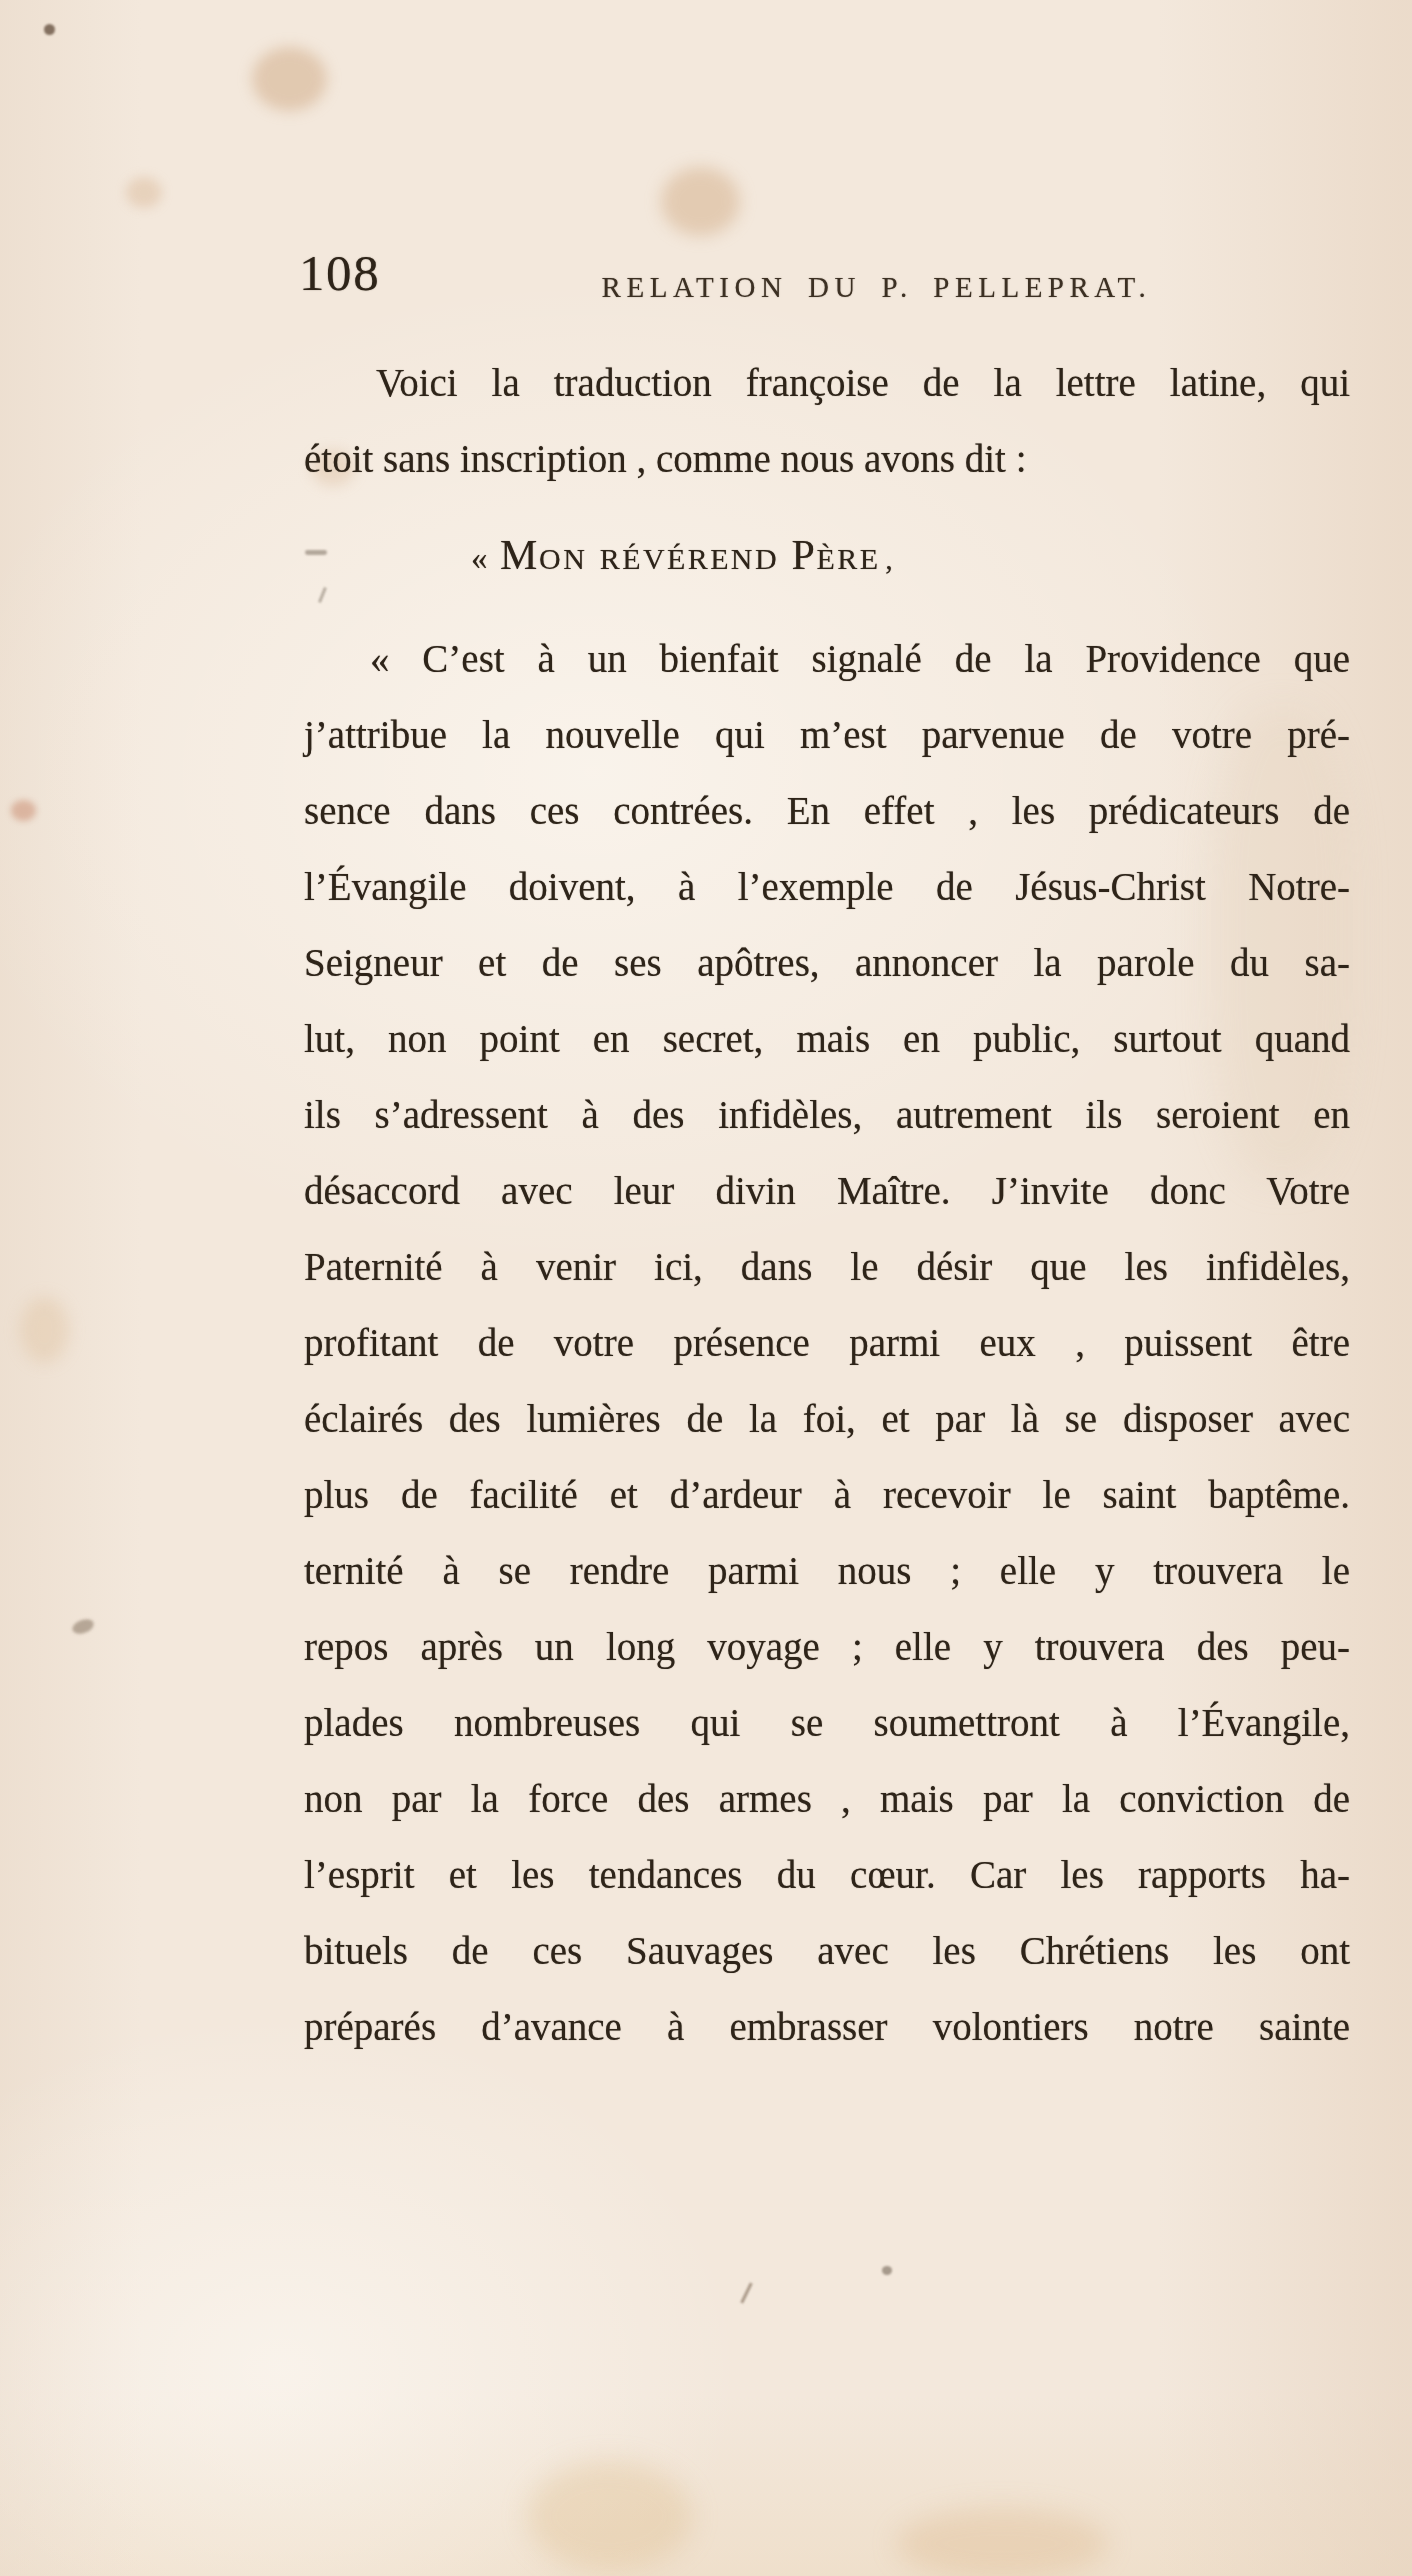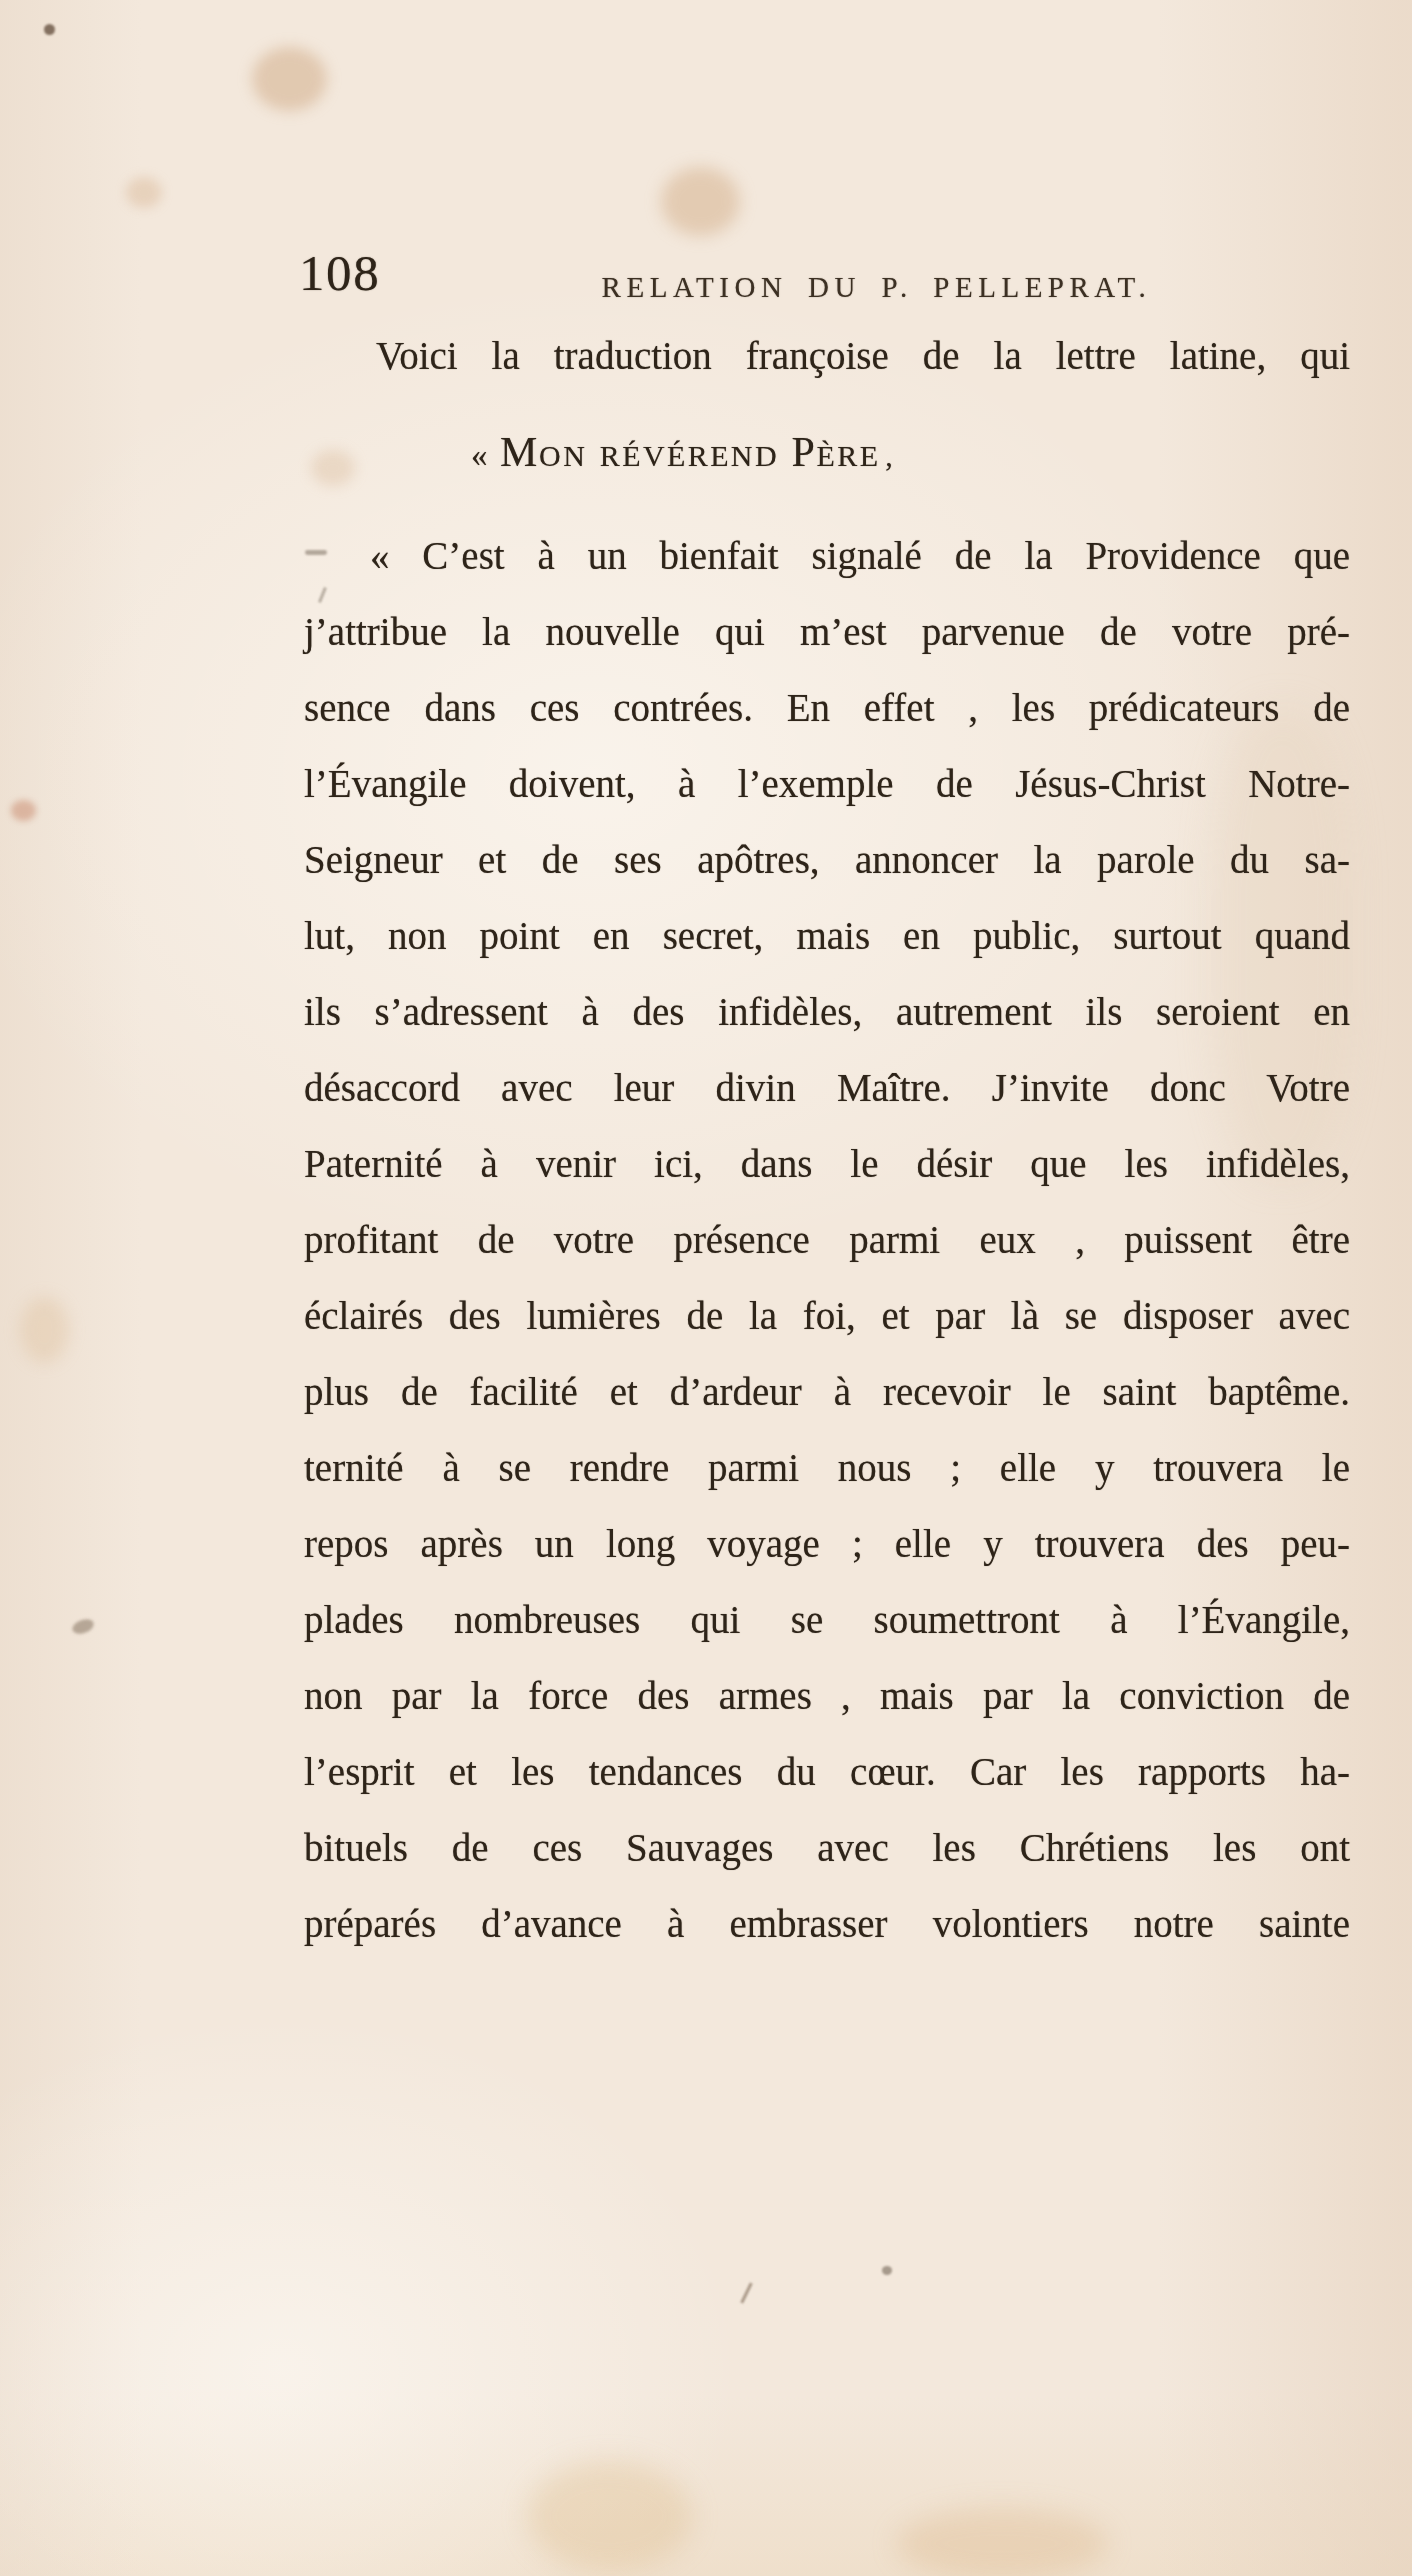--- a/index.html
+++ b/index.html
@@ -31,21 +31,21 @@
     color:var(--ink);text-shadow:0 0 1.2px rgba(46,36,25,0.6);
   }
   .running{
     position:absolute;left:503px;top:18px;width:747px;text-align:center;
     font-size:29px;line-height:38px;letter-spacing:5.5px;word-spacing:7.9px;
     color:#3c3023;text-shadow:0 0 1.2px rgba(60,48,35,0.55);
   }
 
   
   .textblock{
-    position:absolute;left:304px;top:318px;width:1046px;
+    position:absolute;left:304px;top:345px;width:1046px;
     text-shadow:0 0 1px rgba(46,36,25,0.55);
   }
   .line{
     font-size:39px;line-height:76px;
     text-align:justify;text-align-last:justify;
     white-space:normal;
   }
   .line.natural{text-align:left;text-align-last:left;}
   .line.indent{text-indent:72px;}
   .line.indent2{text-indent:66px;}
@@ -80,20 +80,21 @@
 <div class="spot" style="left:1211px;top:708px;width:142px;height:472px;background:rgba(222,198,172,.18);filter:blur(17.3px);border-radius:40%;"></div>
 
 <div class="hdr">
   <span class="pagenum">108</span>
   <span class="running">RELATION DU P. PELLEPRAT.</span>
 </div>
 
 <div class="textblock">
 
   <div class="line indent">Voici la traduction françoise de la lettre latine, qui</div>
+  <div class="line natural">étoit sans inscription , comme nous avons dit :</div>
 
   <div class="salutation">
     <span class="guil">«</span><span class="cap">M</span><span class="sc">ON</span><span class="gap"></span><span class="sc">RÉVÉREND</span><span class="gap"></span><span class="cap">P</span><span class="sc">ÈRE</span> <span class="sc">,</span>
   </div>
 
   <div class="line indent2">« C’est à un bienfait signalé de la Providence que</div>
   <div class="line">j’attribue la nouvelle qui m’est parvenue de votre pré-</div>
   <div class="line">sence dans ces contrées. En effet , les prédicateurs de</div>
   <div class="line">l’Évangile doivent, à l’exemple de Jésus-Christ Notre-</div>
   <div class="line">Seigneur et de ses apôtres, annoncer la parole du sa-</div>

